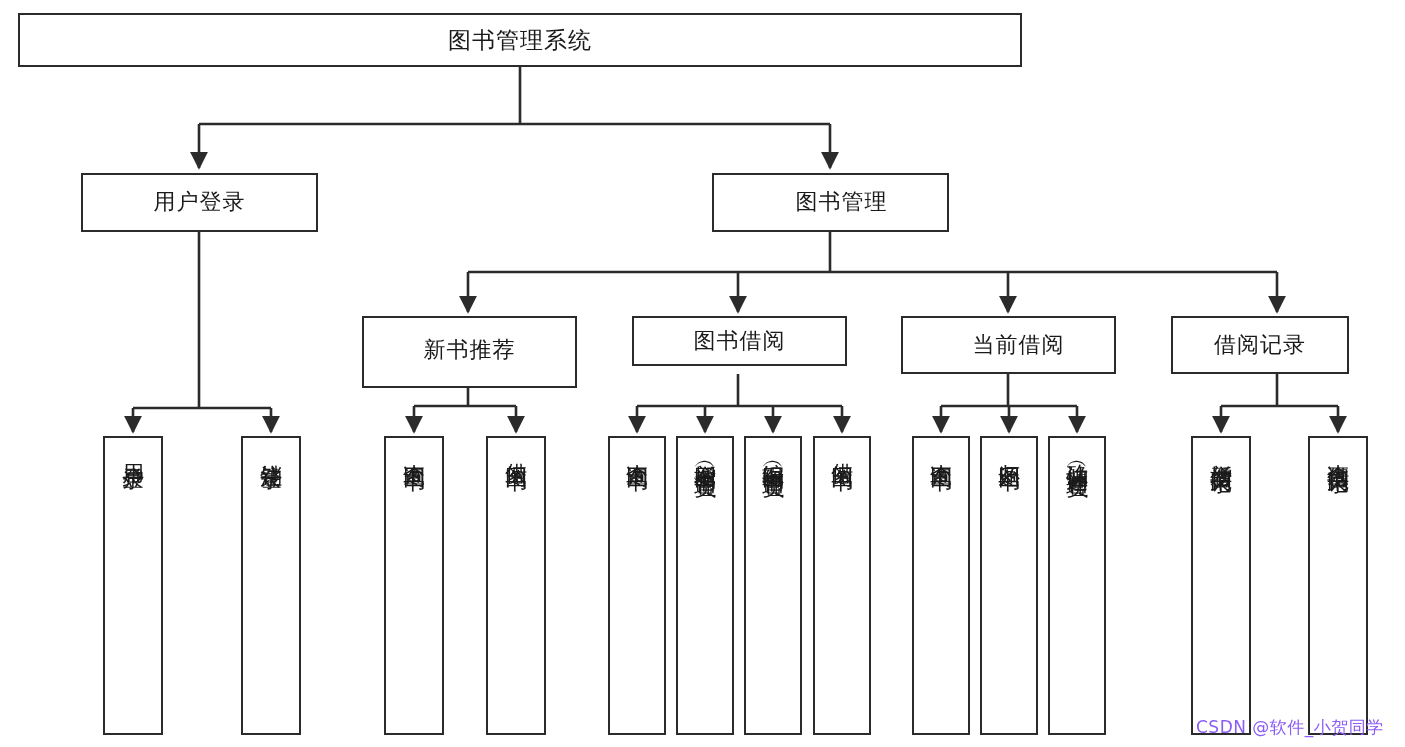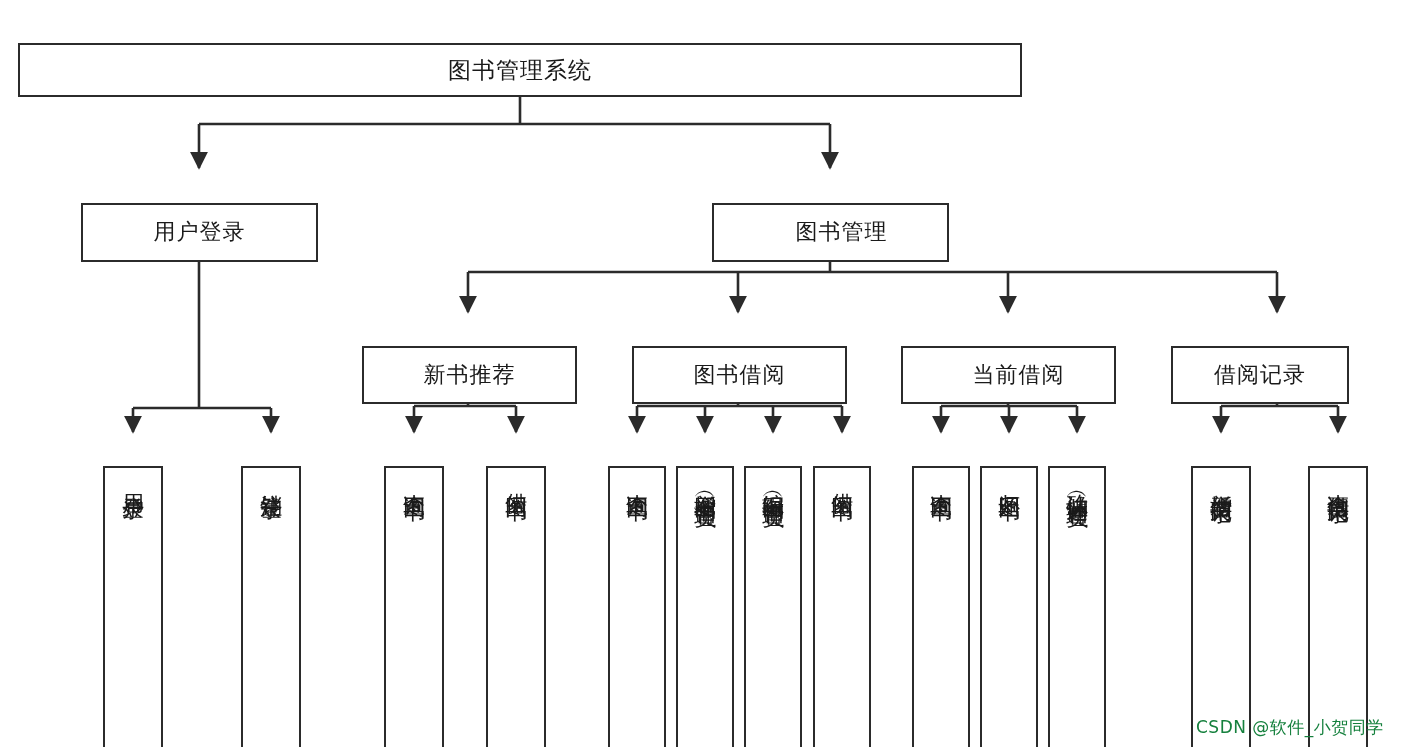--- a/index.html
+++ b/index.html
@@ -29,21 +29,20 @@
   .node {
     position: absolute;
     box-sizing: border-box;
     border: 2px solid #2b2b2b;
     background: #ffffff;
     display: flex;
     align-items: center;
     justify-content: center;
     color: #1a1a1a;
     z-index: 2;
-    margin-top: 30px;
   }
   .node .label {
     display: block;
     text-align: center;
     line-height: 1.22;
   }
   
   .node.h .label {
     writing-mode: horizontal-tb;
     font-size: 22px;
@@ -62,21 +61,21 @@
     writing-mode: vertical-rl;
     text-orientation: upright;
     font-size: 22px;
     line-height: 1.12;
     letter-spacing: 2px;
     white-space: nowrap;
   }
   .watermark {
     position: absolute;
     font-size: 17px;
-    color: #15803d;
+    color: #8b5cf6;
     white-space: nowrap;
     z-index: 5;
     letter-spacing: 0.5px;
   }
 </style>
 </head>
 <body>
 
 <div id="canvas">
 
@@ -137,25 +136,25 @@
   </div>
 
   <div class="node h" style="left:81px; top:173px; width:237px; height:59px;">
     <span class="label">用户登录</span>
   </div>
 
   <div class="node h" style="left:712px; top:173px; width:237px; height:59px;padding-left:22px;">
     <span class="label">图书管理</span>
   </div>
 
-  <div class="node h" style="left:362px; top:316px; width:215px; height:58px;">
+  <div class="node h" style="left:362px; top:316px; width:215px; height:72px;font-family:Liberation Mono, monospace;">
     <span class="label">新书推荐</span>
   </div>
 
-  <div class="node h" style="left:632px; top:316px; width:215px; height:58px;">
+  <div class="node h" style="left:632px; top:316px; width:215px; height:50px;">
     <span class="label">图书借阅</span>
   </div>
 
   <div class="node h" style="left:901px; top:316px; width:215px; height:58px;padding-left:20px;">
     <span class="label">当前借阅</span>
   </div>
 
   <div class="node h" style="left:1171px; top:316px; width:178px; height:58px;">
     <span class="label">借阅记录</span>
   </div>

